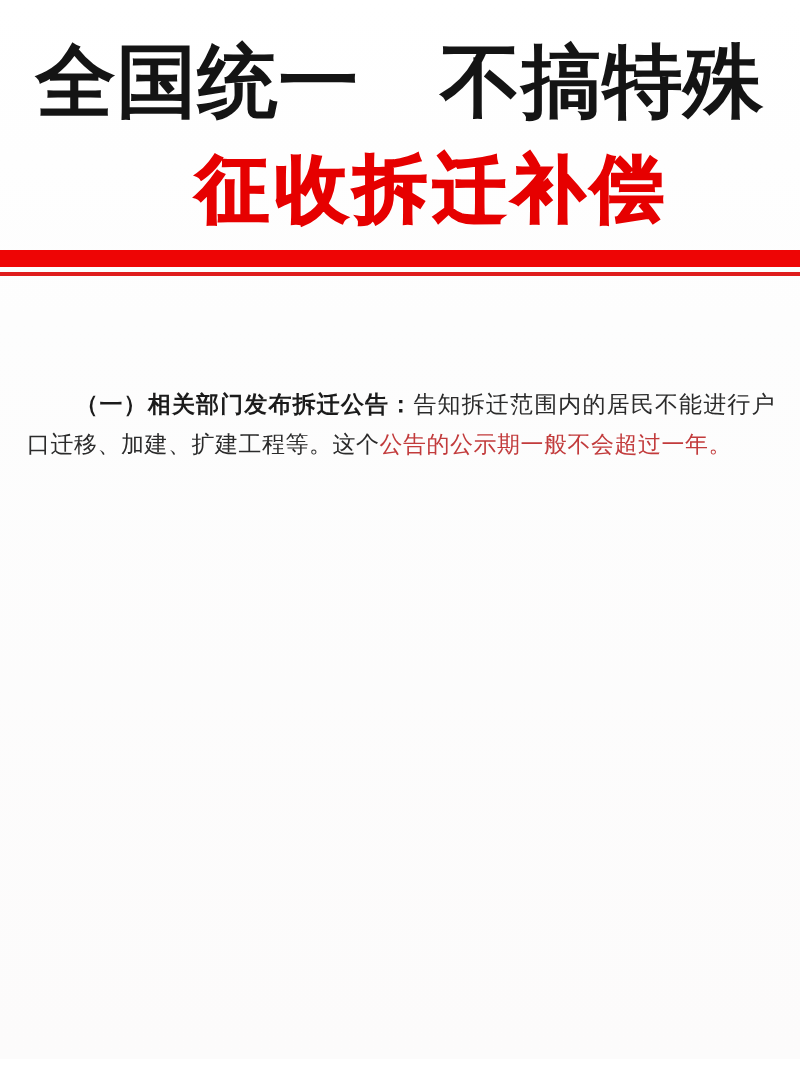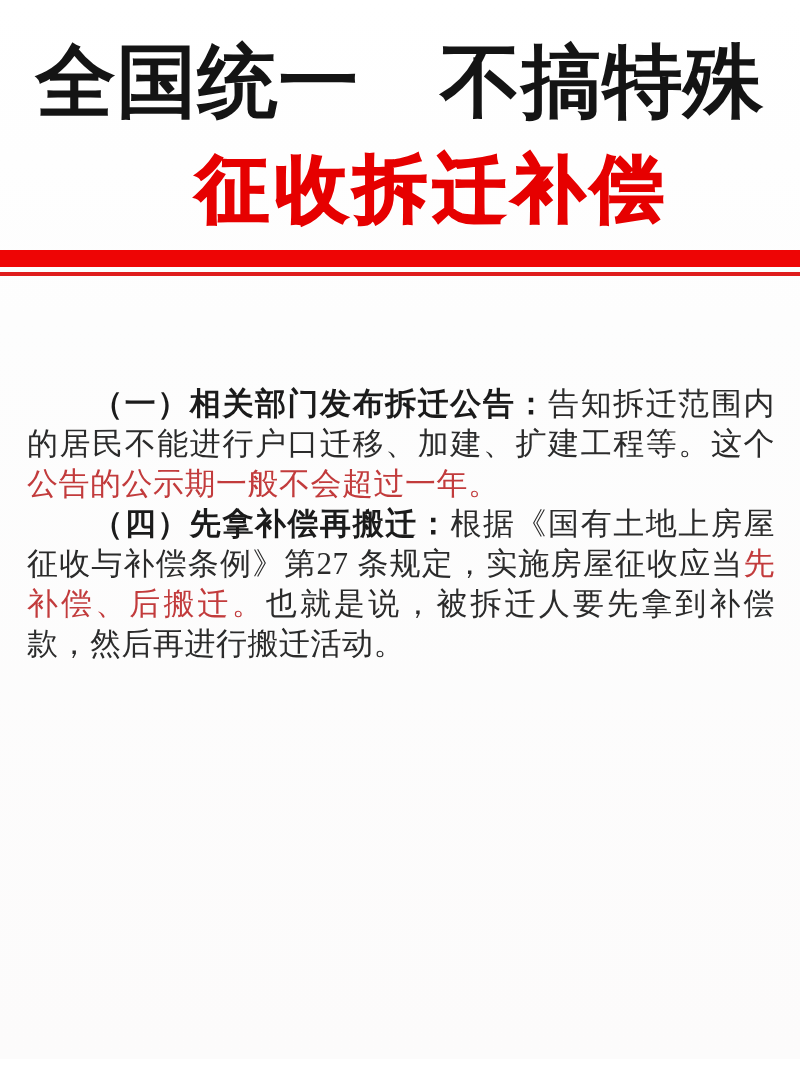--- a/index.html
+++ b/index.html
@@ -64,21 +64,21 @@
     width: 800px;
     height: 4px;
     background: #df1c1c;
   }
   
   .content {
     position: absolute;
     top: 384px;
     left: 27px;
     width: 748px;
-    font-size: 31px;
+    font-size: 23px;
     line-height: 40px;
     text-align: justify;
     color: #2b2b2b;
     letter-spacing: 0.5px;
   }
   .content p {
     margin: 0;
     text-indent: 2.1em;
   }
   .seg-head {
@@ -109,18 +109,15 @@
   <div class="rule-thin"></div>
 
   <div class="content">
 
     <p>
       <span class="seg-head">（一）相关部门发布拆迁公告：</span><span class="seg-normal">告知拆迁范围内的居民不能进行户口迁移、加建、扩建工程等。这个</span><span class="seg-red">公告的公示期一般不会超过一年。</span>
     </p>
 
 
 
-    <p>
-      <span class="seg-head">（四）先拿补偿再搬迁：</span><span class="seg-normal">根据《国有土地上房屋征收与补偿条例》第27 条规定，实施房屋征收应当</span><span class="seg-red">先补偿、后搬迁。</span><span class="seg-normal">也就是说，被拆迁人要先拿到补偿款，然后再进行搬迁活动。</span>
-    </p>
 
   </div>
 </div>
 
 </body></html>

